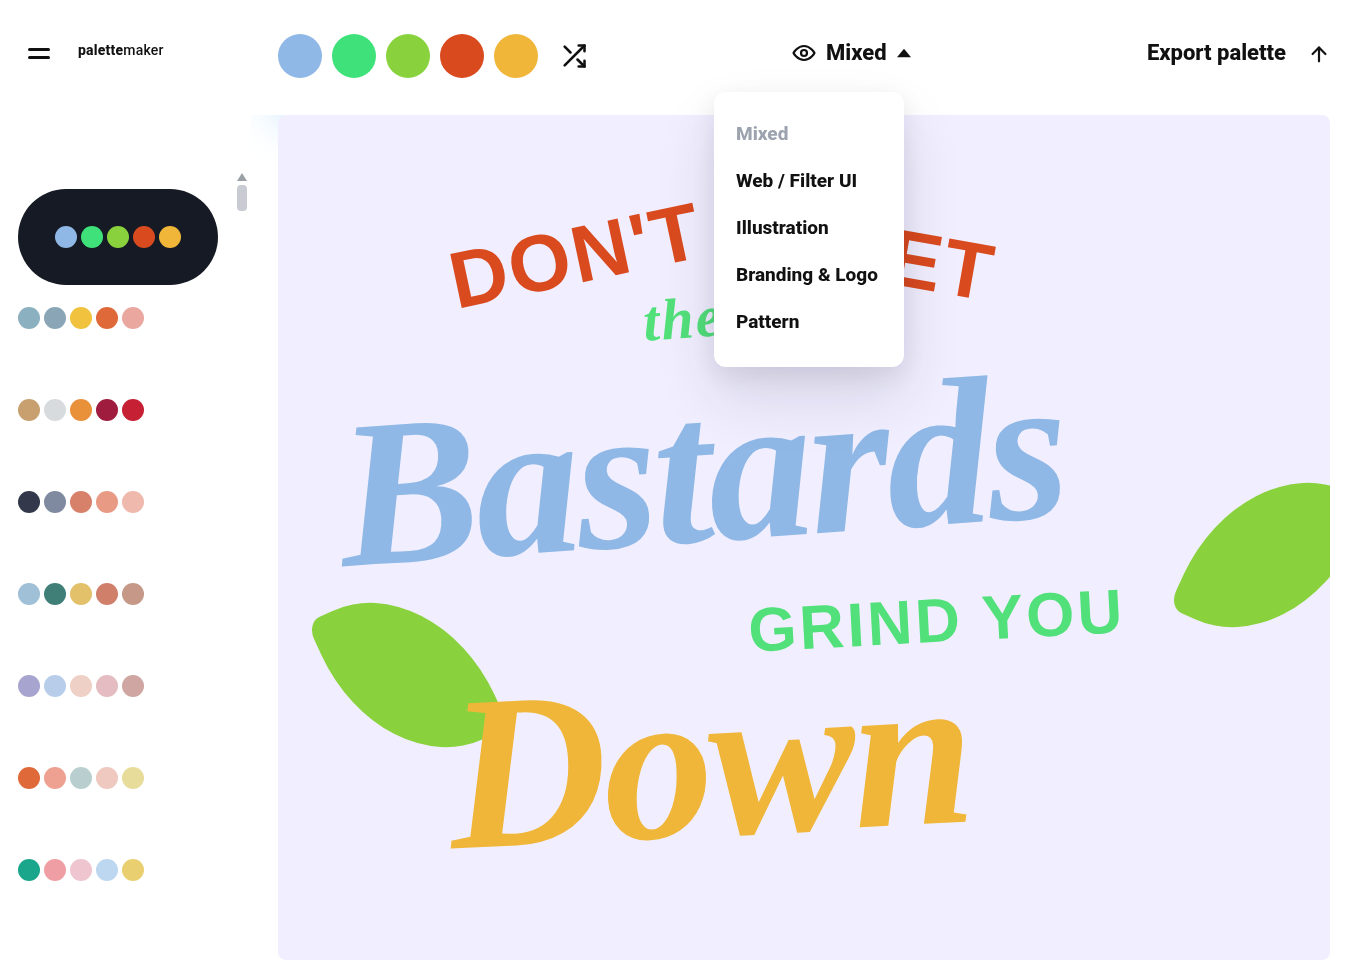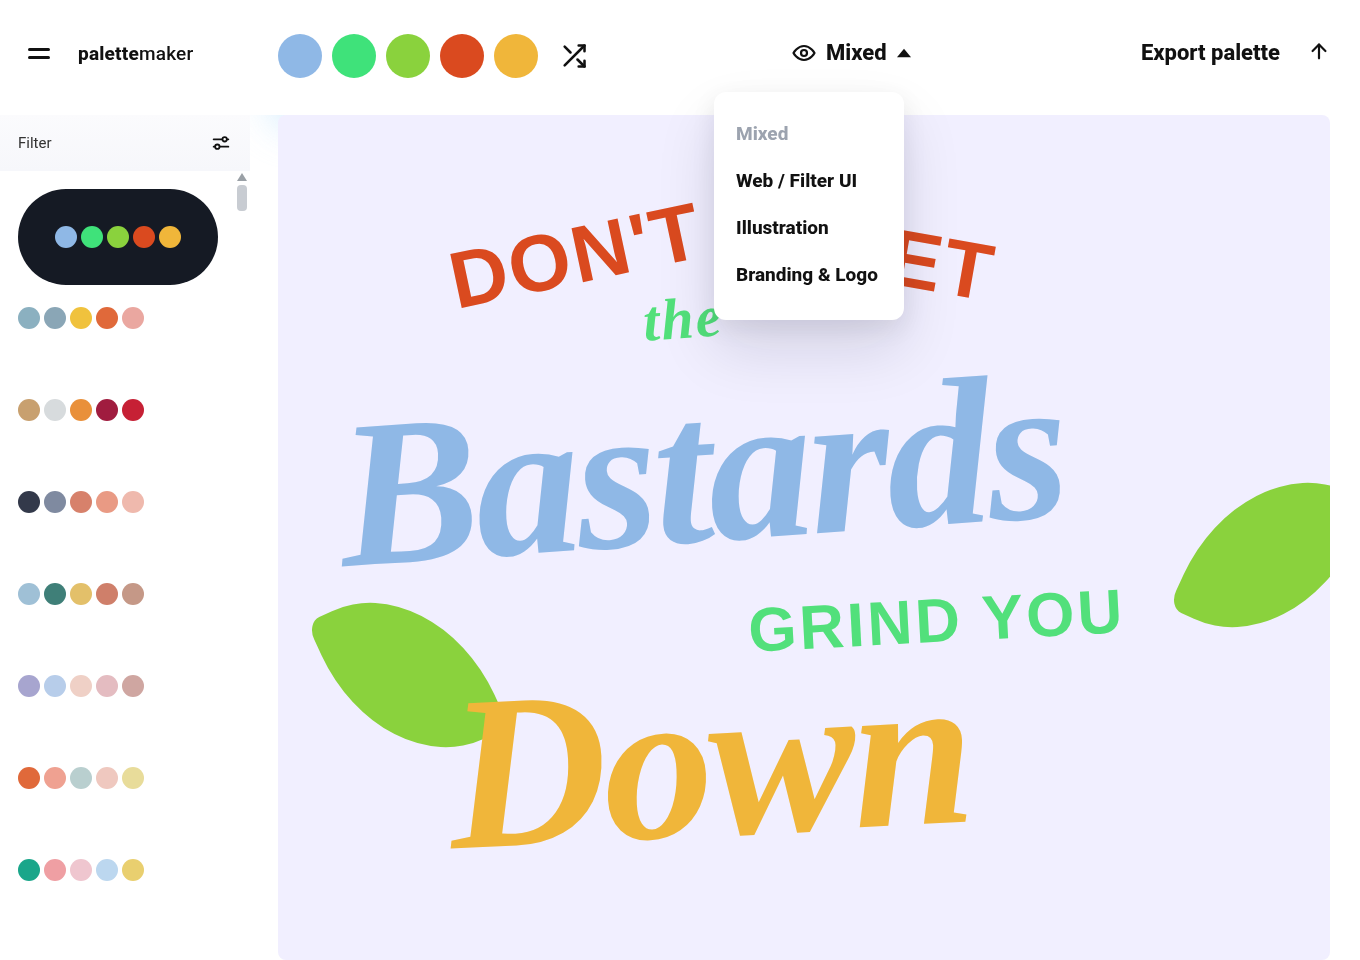--- a/index.html
+++ b/index.html
@@ -2,27 +2,27 @@
 <html><head>
 <meta charset="utf-8">
 <style>
   * { box-sizing: border-box; margin: 0; padding: 0; }
   html, body { width: 1360px; height: 960px; font-family: -apple-system, BlinkMacSystemFont, "Segoe UI", Roboto, "Helvetica Neue", Arial, sans-serif; background:#fff; overflow:hidden; }
   
   .header { position:absolute; top:0; left:0; right:0; height:115px; background:#fff; display:flex; align-items:center; }
   .hamburger { position:absolute; left:28px; top:48px; width:22px; height:16px; cursor:pointer; }
   .hamburger span { display:block; height:3px; background:#111; border-radius:2px; }
   .hamburger span + span { margin-top:5px; }
-  .logo { position:absolute; left:78px; top:42px; font-weight:800; font-size:19px; letter-spacing:0.2px; color:#111; }
+  .logo { position:absolute; left:78px; top:42px; font-weight:800; font-size:14px; letter-spacing:0.2px; color:#111; }
   .logo .thin { font-weight:500; }
   .palette-top { position:absolute; left:278px; top:34px; display:flex; align-items:center; gap:10px; }
   .palette-top .dot { width:44px; height:44px; border-radius:50%; }
   .shuffle { margin-left:12px; display:inline-flex; align-items:center; color:#111; cursor:pointer; }
   .preview-dd { position:absolute; left:792px; top:40px; display:flex; align-items:center; gap:10px; cursor:pointer; color:#111; font-weight:800; font-size:22px; }
-  .export-wrap { position:absolute; right:30px; top:40px; display:flex; align-items:flex-start; gap:28px; }
+  .export-wrap { position:absolute; right:30px; top:40px; display:flex; align-items:flex-end; gap:22px; }
   .export-wrap .label { font-weight:800; font-size:22px; color:#111; cursor:pointer; }
   .up-icon { color:#111; cursor:pointer; }
 
   
   .dd-menu { position:absolute; left:714px; top:92px; width:190px; background:#fff; border-radius:12px; padding:18px 22px 22px 22px; box-shadow: 0 30px 60px rgba(20,20,40,0.12), 0 8px 24px rgba(20,20,40,0.08); z-index:20; }
   .dd-item { font-weight:800; font-size:19px; color:#111; padding:12px 0; cursor:pointer; }
   .dd-item.selected { color:#9ca3af; }
 
   
   .sidebar { position:absolute; left:0; top:115px; width:250px; bottom:0; background:#fff; }
@@ -107,32 +107,24 @@
         <path d="M5 12l7-7 7 7"></path>
       </svg>
   </div>
 </header>
 
 <div class="dd-menu" id="dd-menu">
     <div class="dd-item selected">Mixed</div>
     <div class="dd-item">Web / Filter UI</div>
     <div class="dd-item">Illustration</div>
     <div class="dd-item">Branding &amp; Logo</div>
+    <div class="dd-item">Pattern</div>
   </div>
 
 <aside class="sidebar">
-  <div class="filter-row">
-    <span class="txt">Filter</span>
-    <svg class="filter-icon" width="22" height="22" viewBox="0 0 24 24" fill="none" stroke="#111" stroke-width="2" stroke-linecap="round">
-        <line x1="4" y1="8" x2="20" y2="8"></line>
-        <circle cx="16" cy="8" r="2.4" fill="#fff"></circle>
-        <line x1="4" y1="16" x2="20" y2="16"></line>
-        <circle cx="8" cy="16" r="2.4" fill="#fff"></circle>
-      </svg>
-  </div>
   <div class="palette-list" id="palette-list">
     <div class="scroll-stub">
       <div class="arrow"></div>
       <div class="thumb"></div>
     </div>
   <div class="p-item selected">
         <div class="dots">
           <div class="d" style="background: rgb(143, 184, 230);"></div>
           <div class="d" style="background: rgb(63, 226, 122);"></div>
           <div class="d" style="background: rgb(138, 210, 61);"></div>

